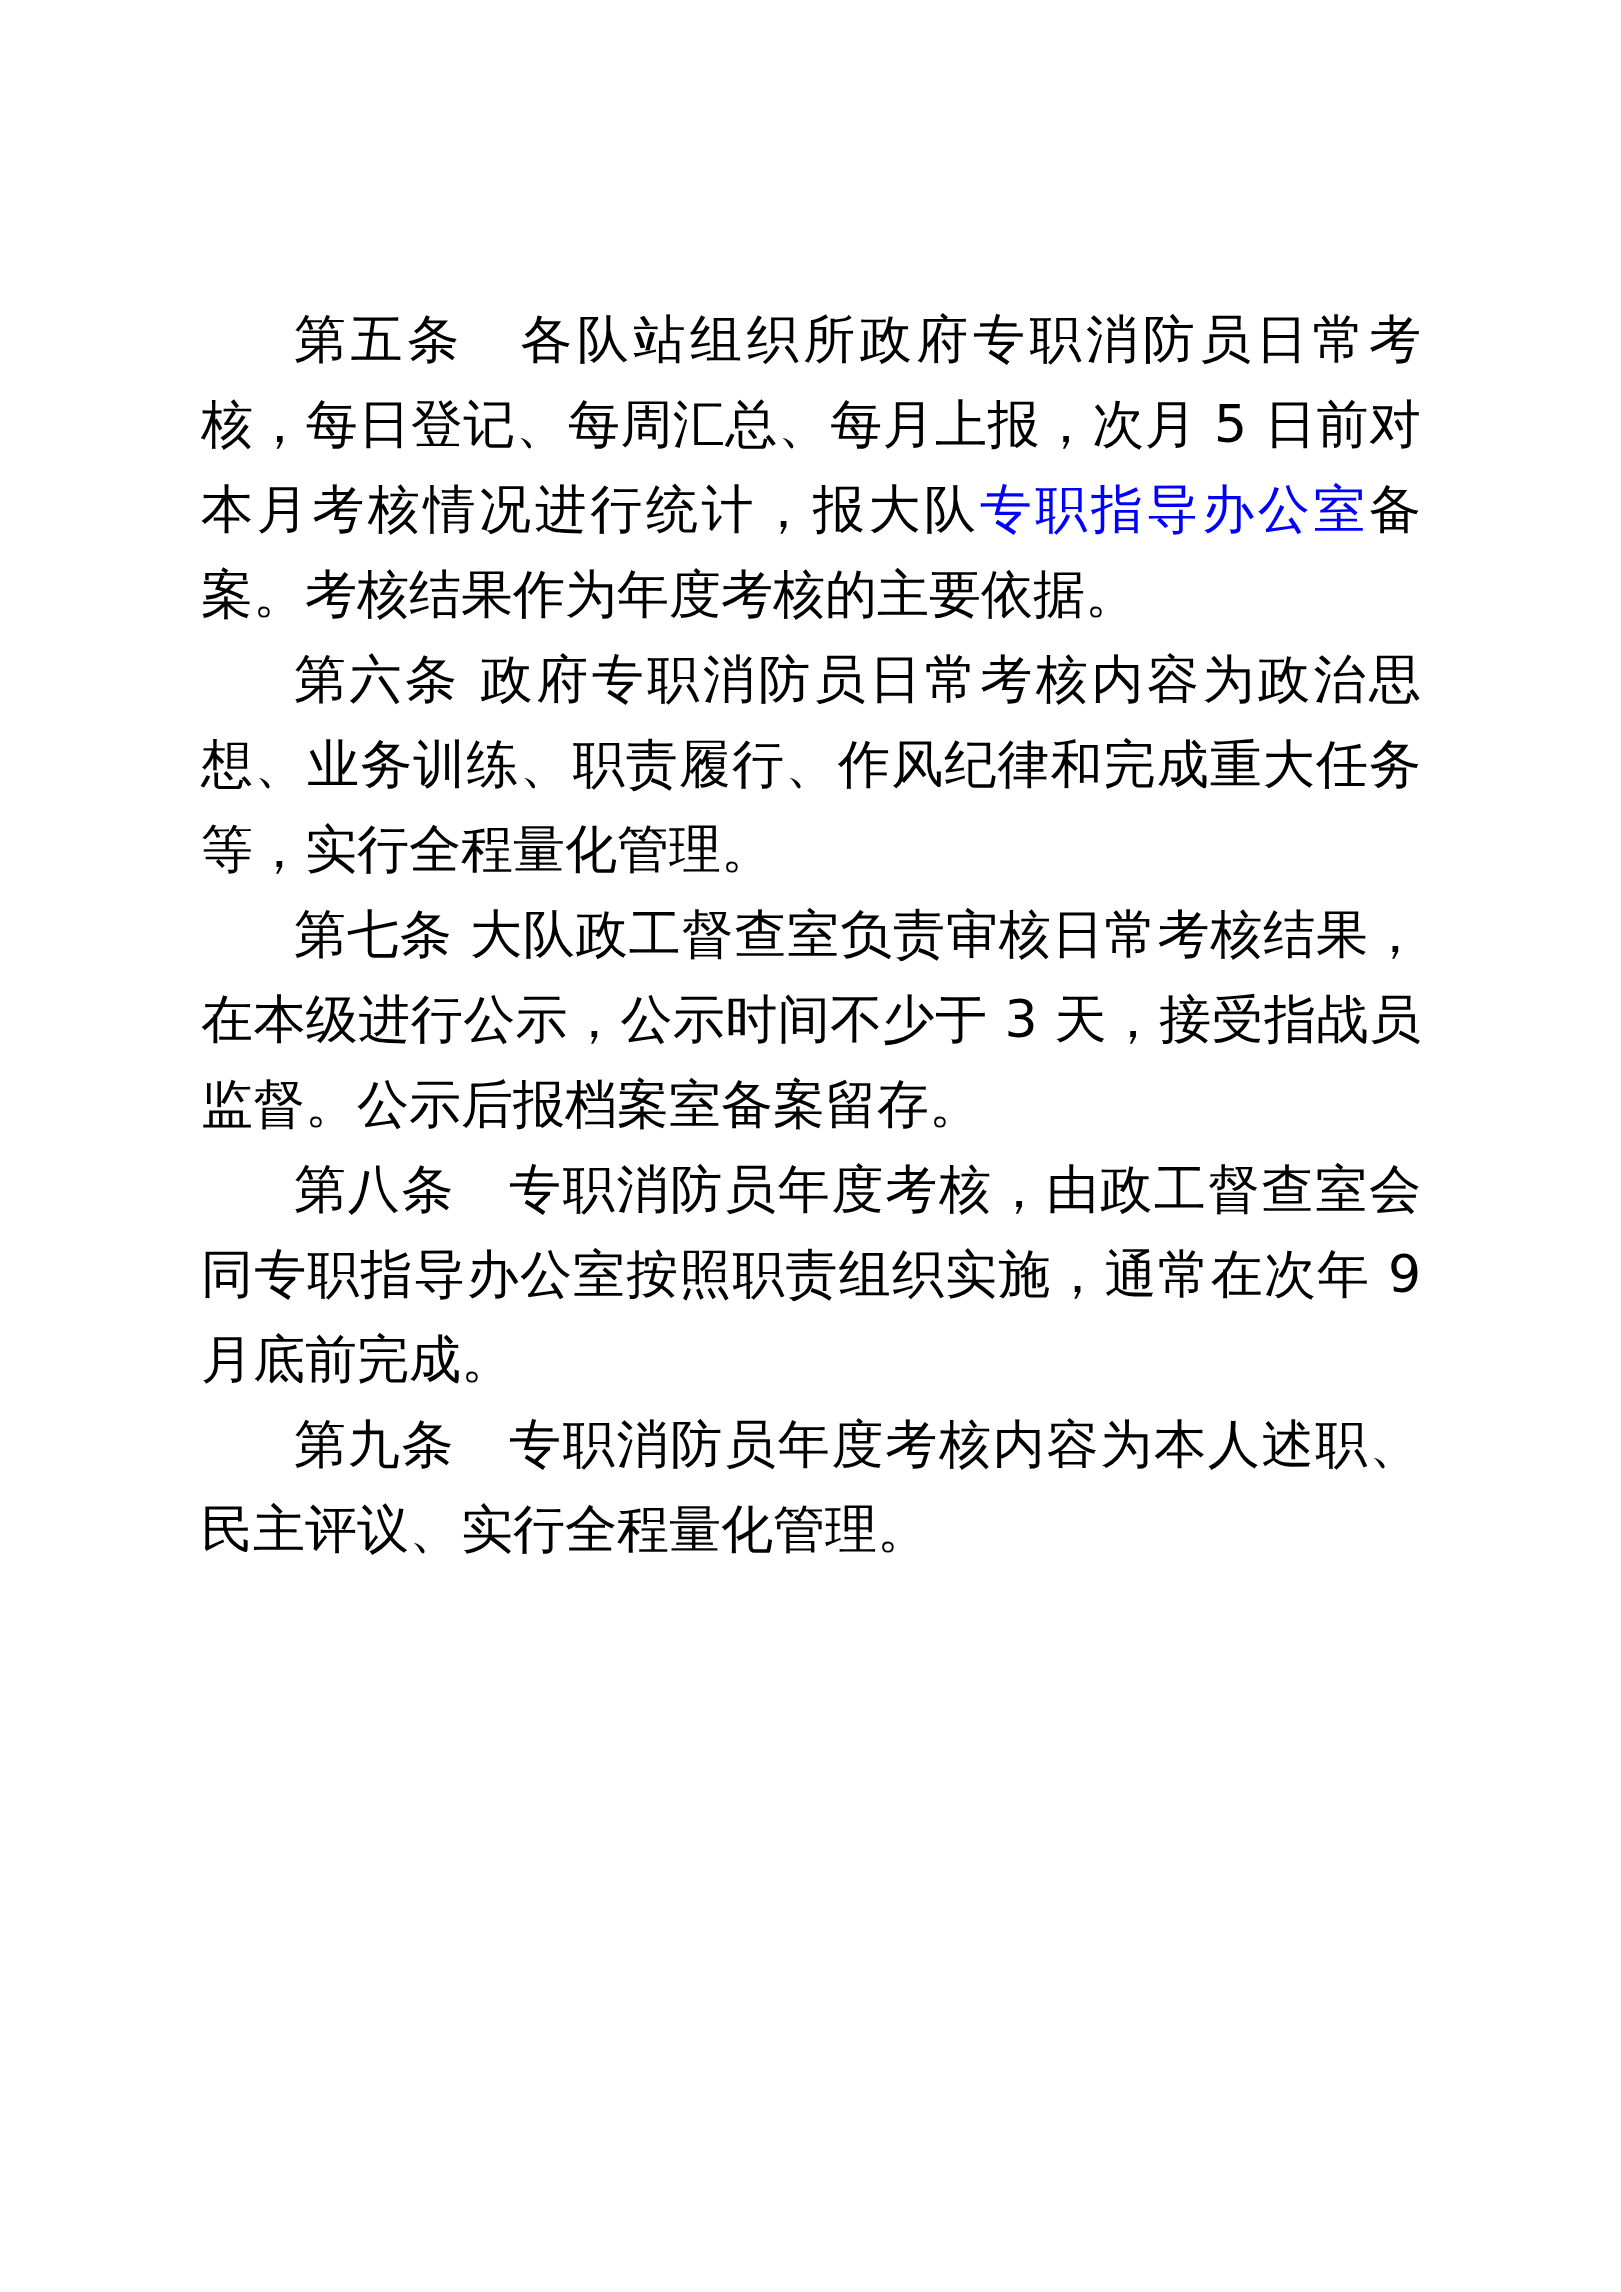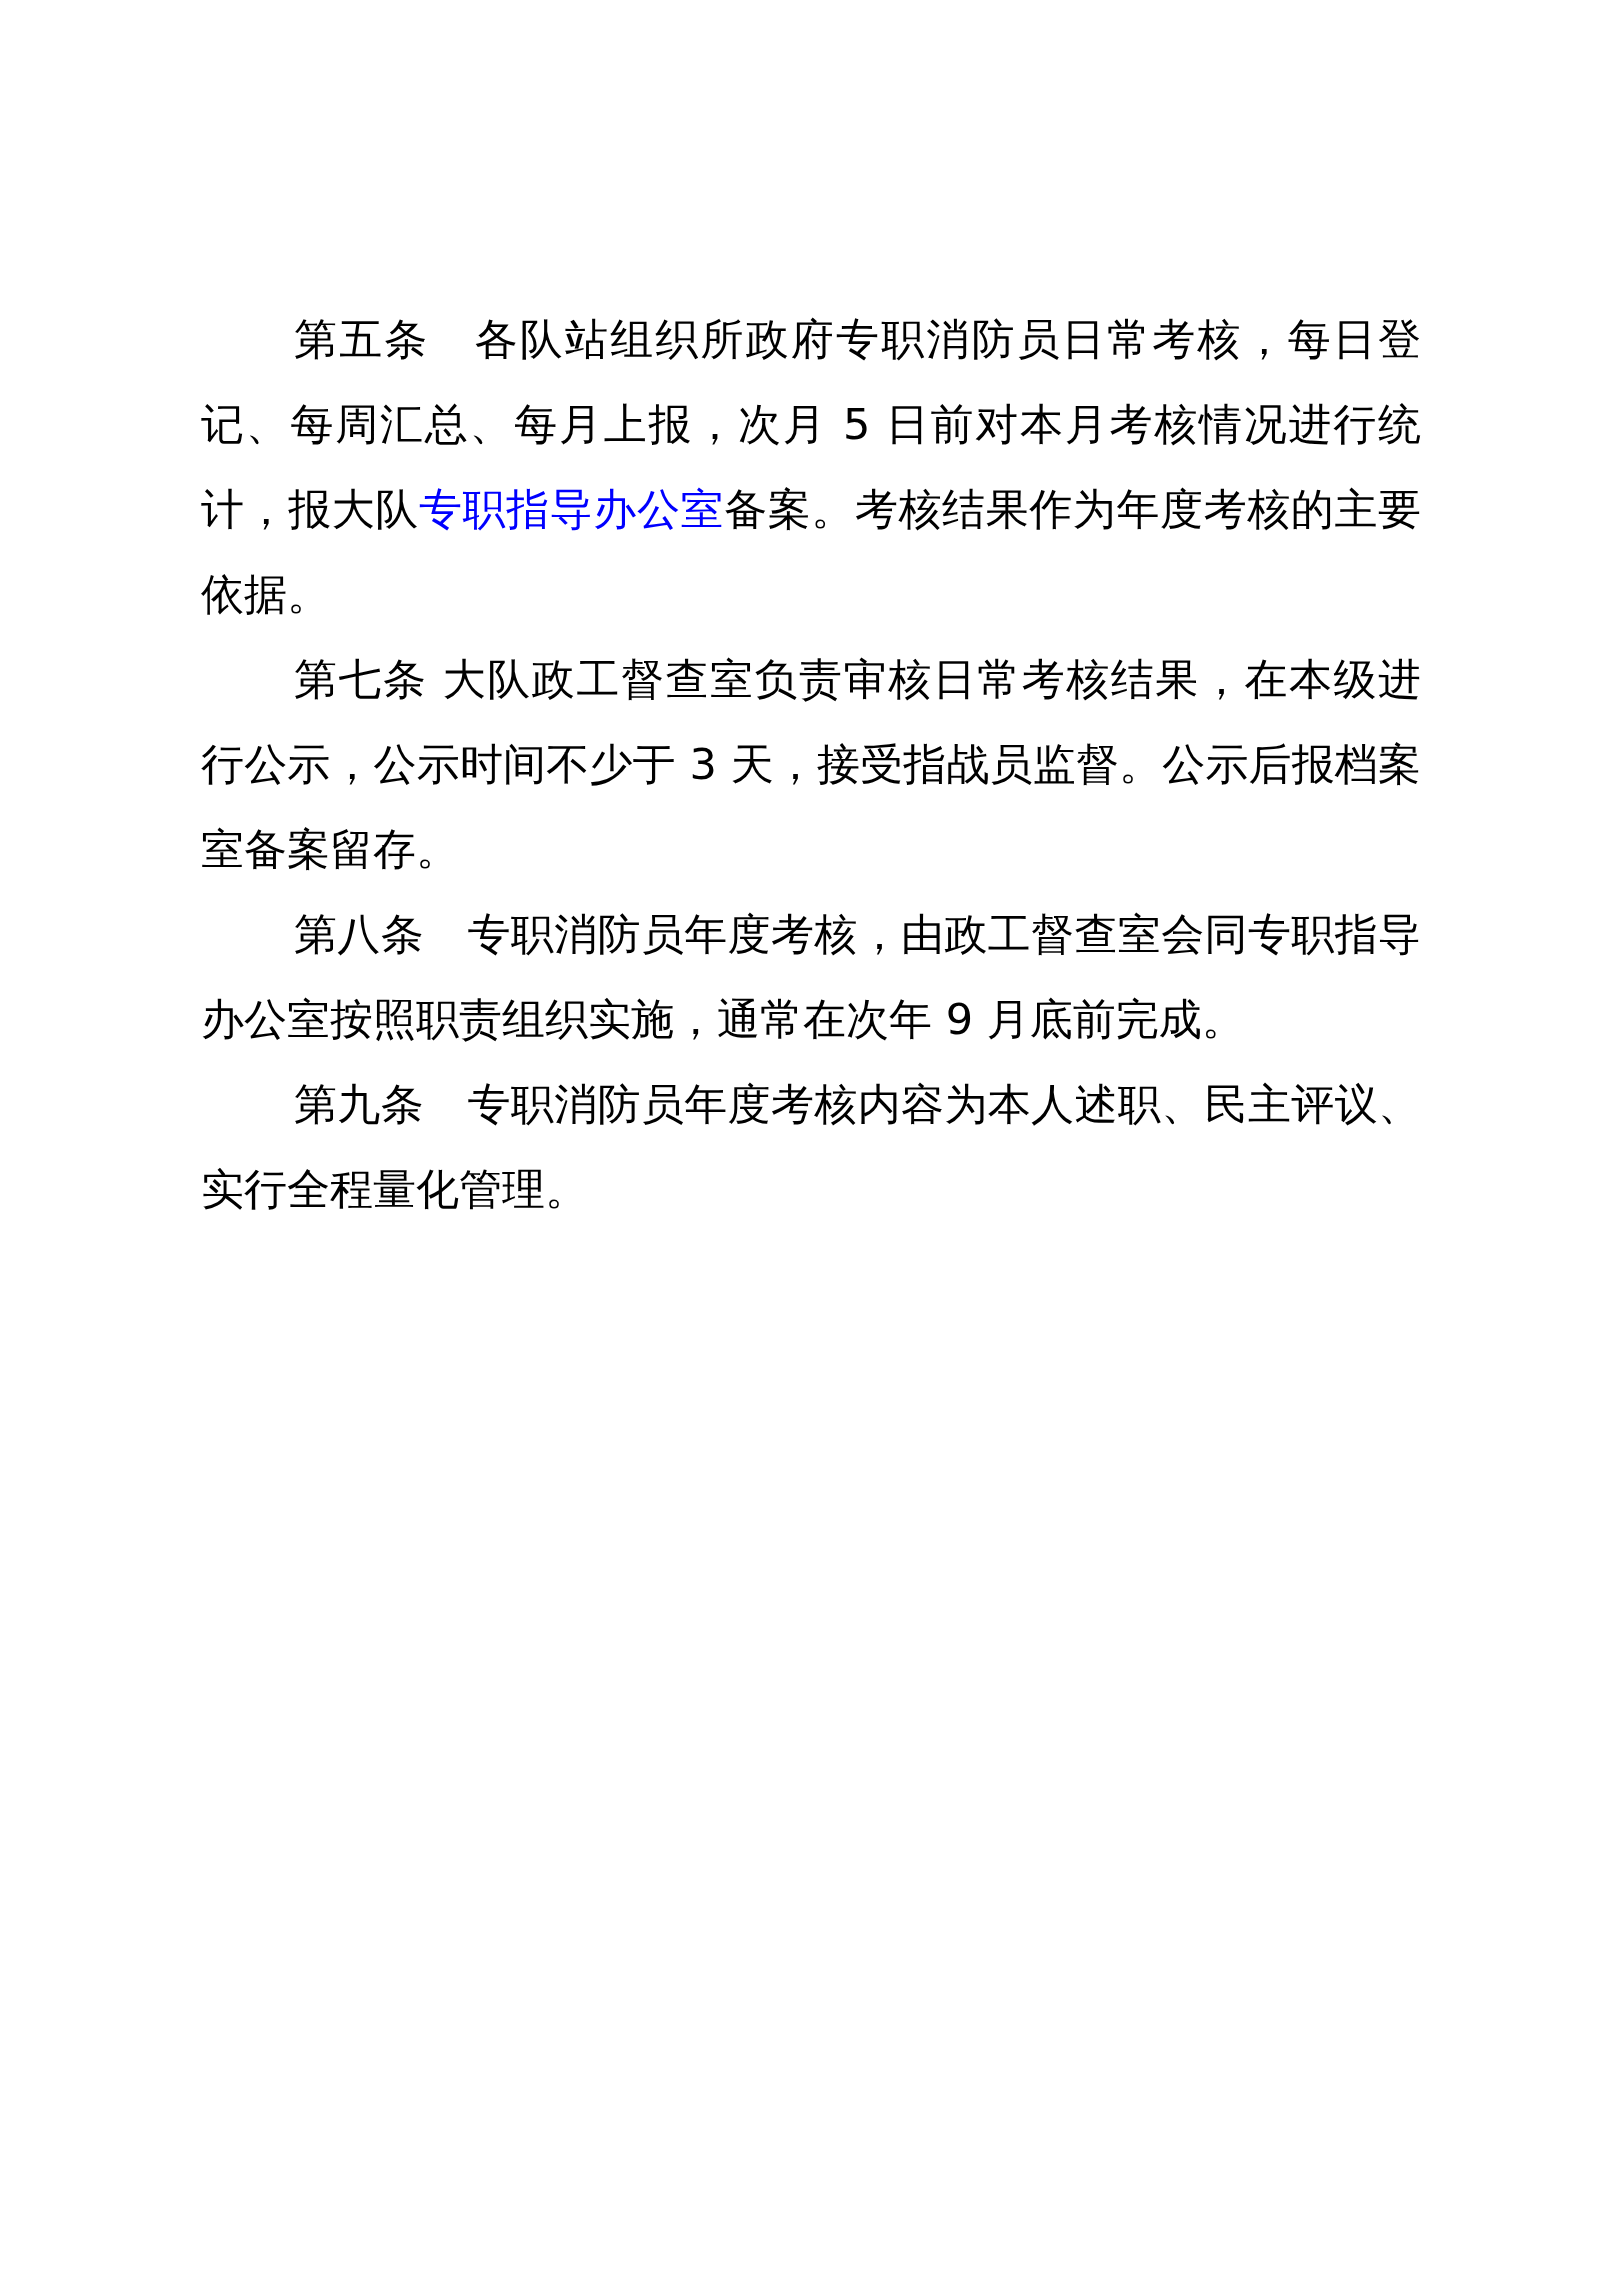--- a/index.html
+++ b/index.html
@@ -16,21 +16,21 @@
     font-family: "DejaVu Sans", sans-serif;
   }
   .content {
     position: absolute;
     left: 201px;
     top: 297px;
     width: 1220px;
   }
   p.body {
     margin: 0;
-    font-size: 43px;
+    font-size: 52px;
     line-height: 85px;
     text-align: justify;
     text-justify: inter-ideograph;
     text-indent: 93px;
     word-break: normal;
   }
   p.heading {
     margin: 85px 0 85px 0;
     font-size: 43px;
     line-height: 85px;
@@ -41,18 +41,19 @@
     text-decoration: none;
     cursor: pointer;
   }
 </style>
 </head>
 <body>
 
 <div class="page">
   <div class="content" id="doc-content" style="color: rgb(0, 0, 0);">
       <p class="body"><span>第五条　各队站组织所政府专职消防员日常考核，每日登记、每周汇总、每月上报，次月 5 日前对本月考核情况进行统计，报大队</span><span class="seg-link" style="color: rgb(0, 0, 255);">专职指导办公室</span><span>备案。考核结果作为年度考核的主要依据。</span></p>
+      <p class="body"><span>第六条 政府专职消防员日常考核内容为政治思想、业务训练、职责履行、作风纪律和完成重大任务等，实行全程量化管理。</span></p>
       <p class="body"><span>第七条 大队政工督查室负责审核日常考核结果，在本级进行公示，公示时间不少于 3 天，接受指战员监督。公示后报档案室备案留存。</span></p>
       <p class="body"><span>第八条　专职消防员年度考核，由政工督查室会同专职指导办公室按照职责组织实施，通常在次年 9 月底前完成。</span></p>
       <p class="body"><span>第九条　专职消防员年度考核内容为本人述职、民主评议、实行全程量化管理。</span></p>
     </div>
 </div>
 
 
 </body></html>

